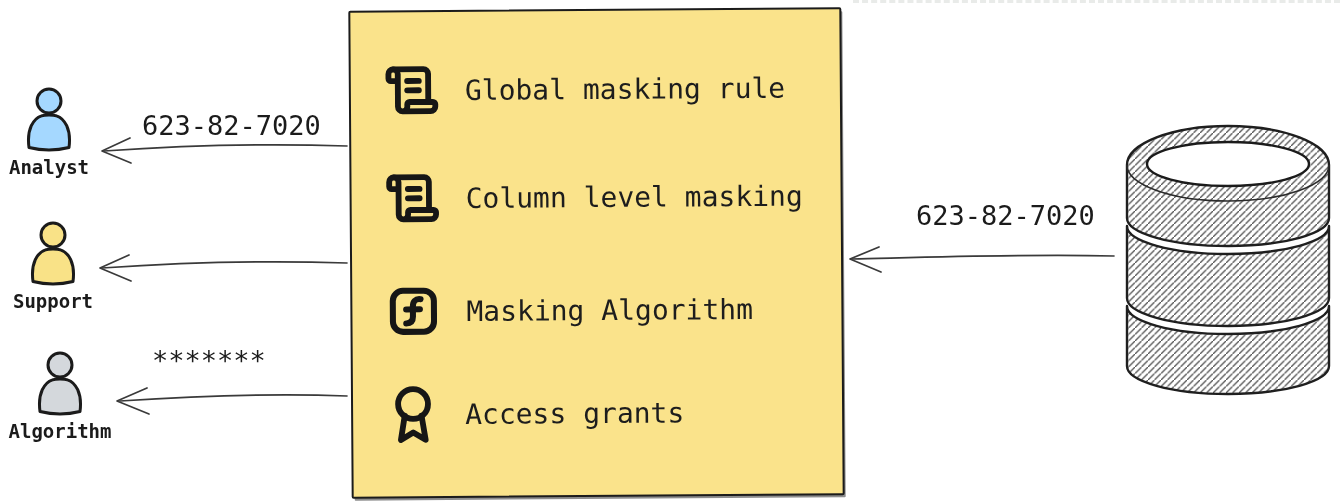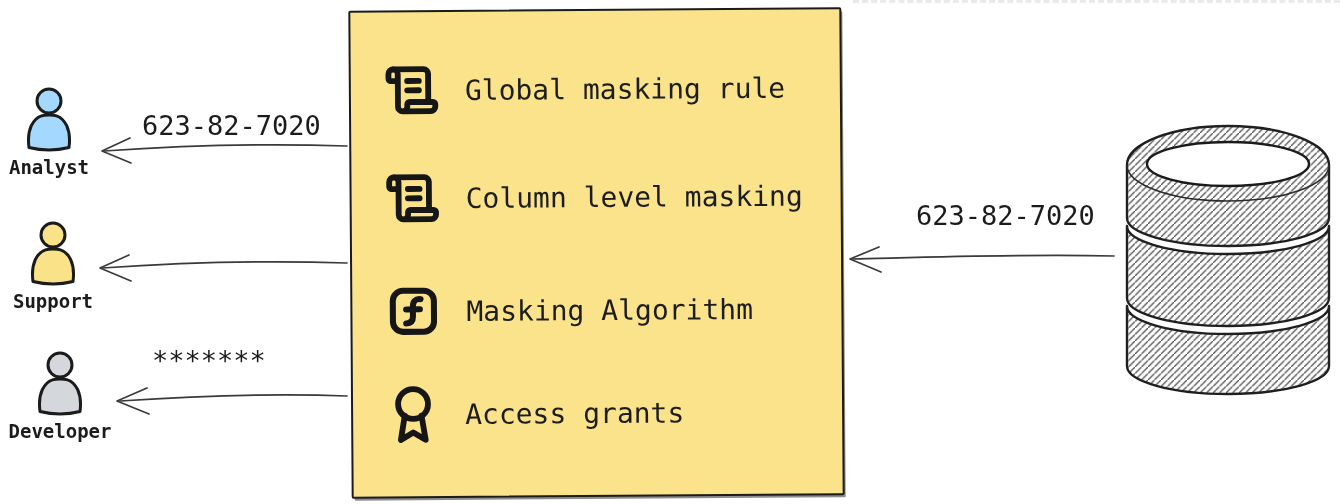--- a/index.html
+++ b/index.html
@@ -79,21 +79,21 @@
     </svg>
     <div class="actor-label">Support</div>
   </div>
 
   <div class="actor" style="left:14px;top:350px;width:92px">
     <svg viewBox="0 0 68 68" width="70" height="68">
       <path d="M14,61.5 C11.5,43 18.5,32.5 26.5,29.8 C29.5,28.6 38.5,28.6 41.5,29.8
                C49.5,32.5 56.5,43 54,61.5 C40,65 28,65 14,61.5 Z" stroke="#1b1b1b" stroke-width="3" stroke-linejoin="round" fill="#D4D8DC"></path>
       <circle cx="34" cy="15" r="12" stroke="#1b1b1b" stroke-width="3" fill="#D4D8DC"></circle>
     </svg>
-    <div class="actor-label">Developer</div>
+    <div class="actor-label">Algorithm</div>
   </div>
 
   <div class="flow-label" style="left:142px;top:110px">623-82-7020</div>
   <div class="flow-label" style="left:152px;top:345px">*******</div>
   <div class="flow-label" style="left:916px;top:200px">623-82-7020</div>
 
   <div class="mask-box">
 
     <div class="rule-row" style="top:50px">
       <svg class="rule-icon" viewBox="0 0 24 24" width="58" height="56" fill="none" stroke="#161616" stroke-width="2.5" stroke-linecap="round" stroke-linejoin="round">

